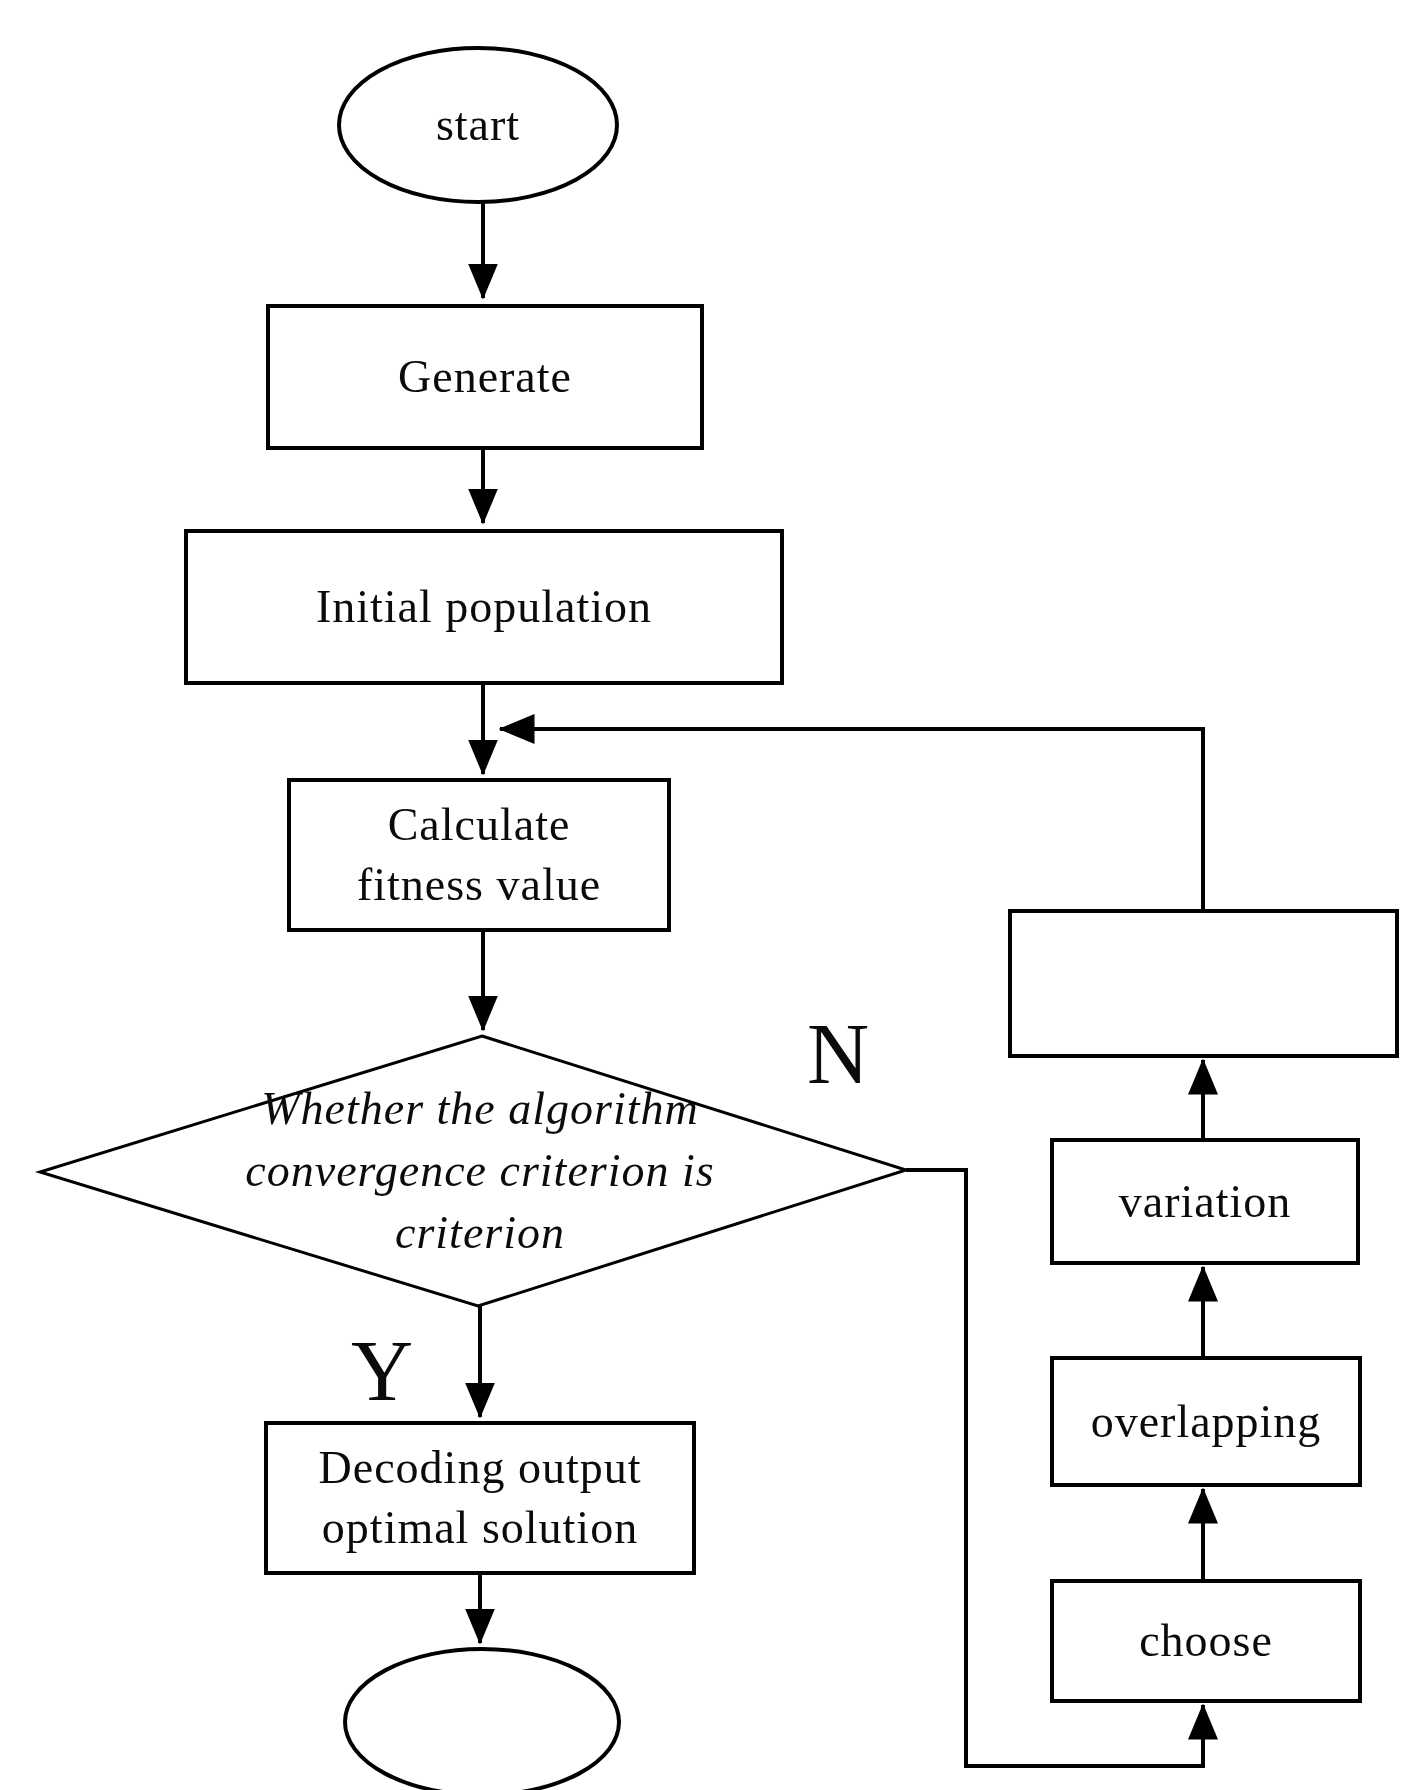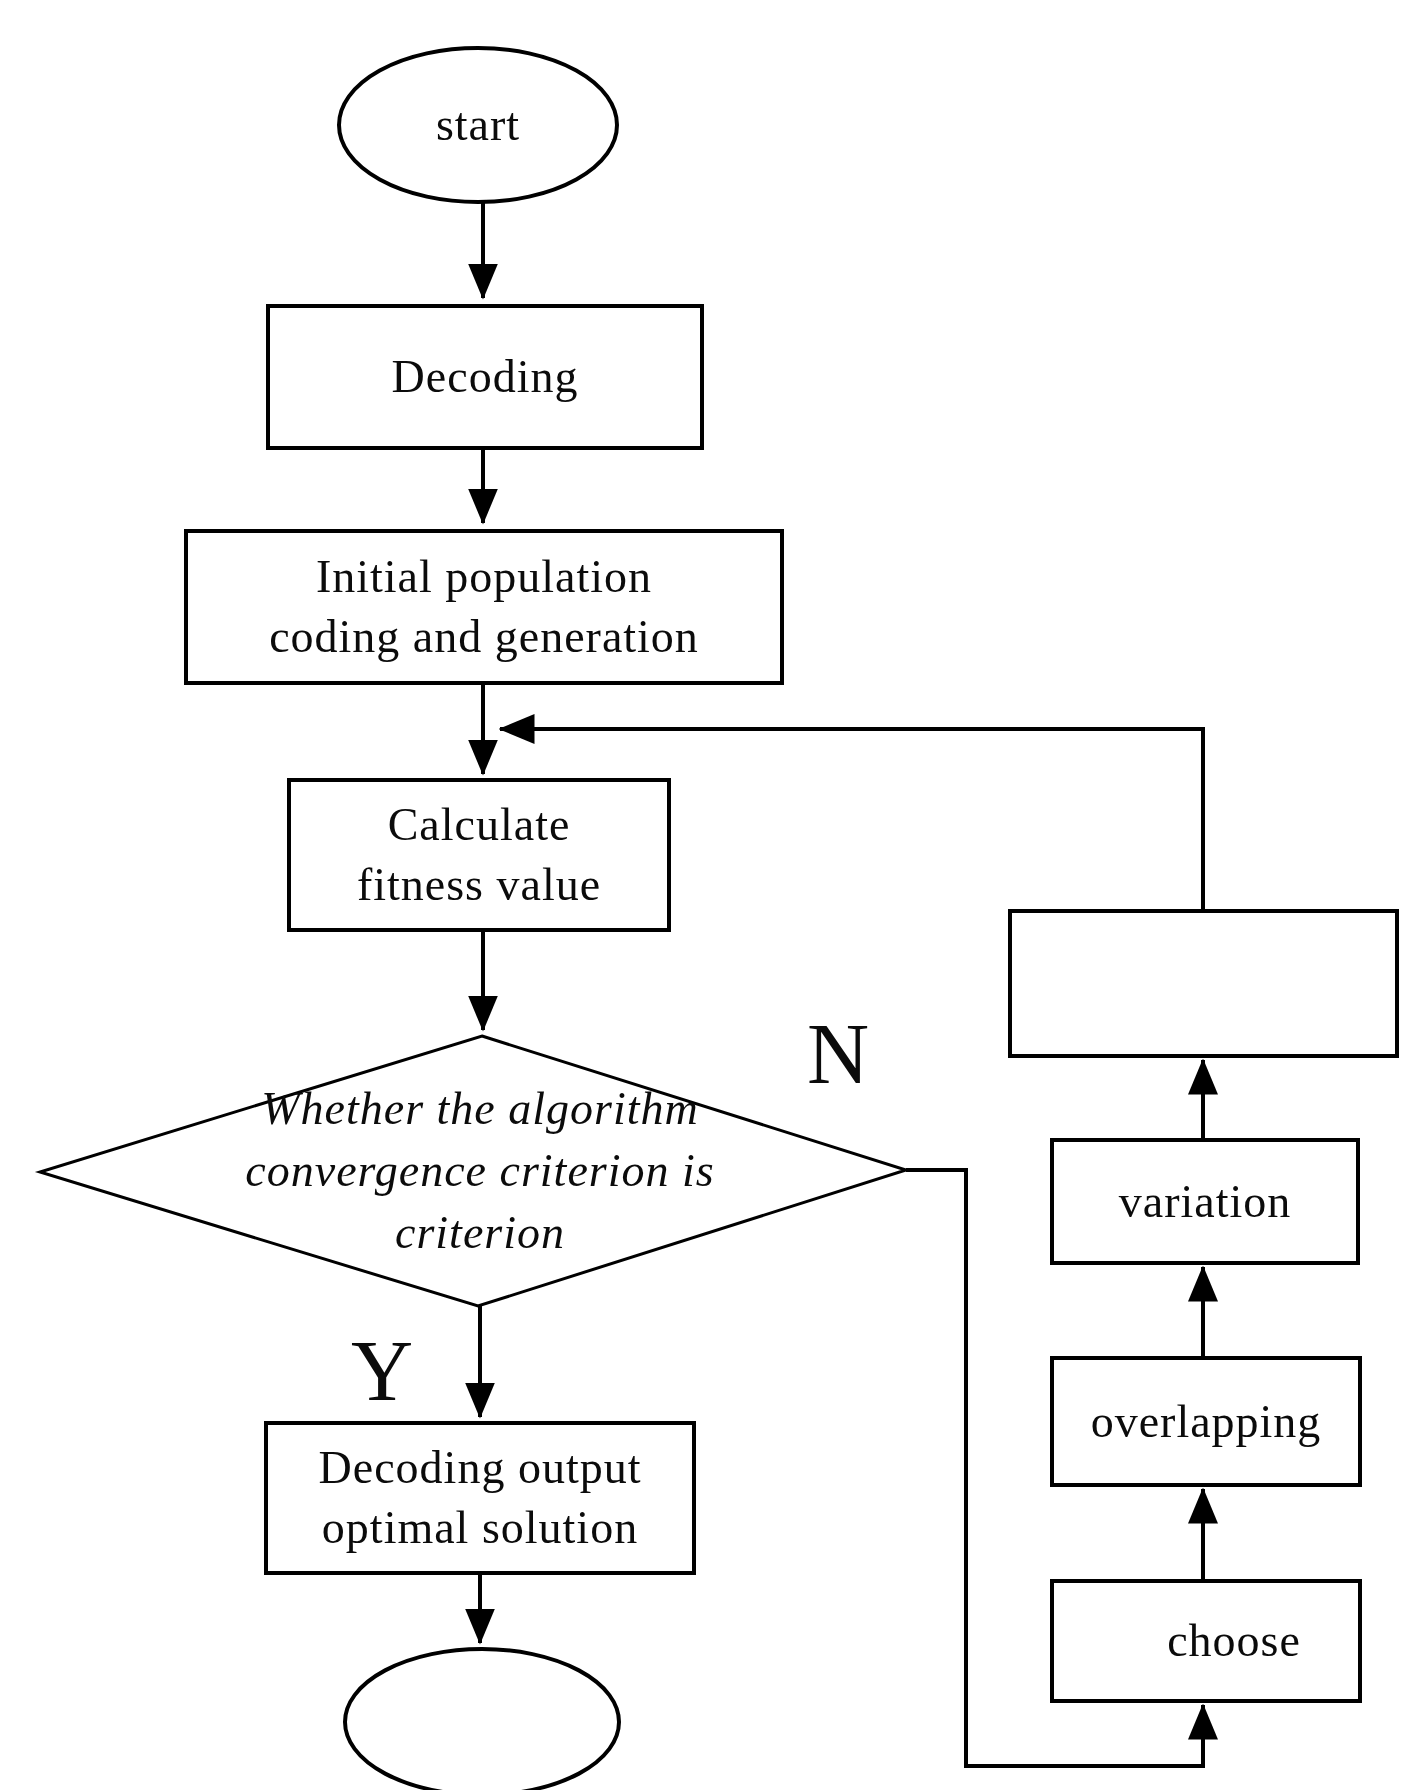--- a/index.html
+++ b/index.html
@@ -55,26 +55,25 @@
     <rect class="shape" x="1052" y="1108" width="306" height="123"></rect>
     <rect class="shape" x="1052" y="1326" width="308" height="127"></rect>
     <rect class="shape" x="1052" y="1549" width="308" height="120"></rect>
   </svg>
 
   <div class="label" style="left:339px;top:16px;width:278px;height:154px">
     <div>start</div>
   </div>
 
   <div class="label" style="left:268px;top:274px;width:434px;height:142px">
-    <div>Decoding</div>
+    <div>Generate</div>
   </div>
 
   <div class="label" style="left:186px;top:499px;width:596px;height:152px">
     <div>Initial population</div>
-    <div>coding and generation</div>
   </div>
 
   <div class="label" style="left:289px;top:748px;width:380px;height:150px">
     <div>Calculate</div>
     <div>fitness value</div>
   </div>
 
   <div class="label small-lh" style="left:100px;top:1046px;width:760px;height:186px">
     <div>Whether the algorithm</div>
     <div>convergence criterion is</div>
@@ -89,20 +88,20 @@
 
 
   <div class="label" style="left:1052px;top:1108px;width:306px;height:123px">
     <div>variation</div>
   </div>
 
   <div class="label" style="left:1052px;top:1326px;width:308px;height:127px">
     <div>overlapping</div>
   </div>
 
-  <div class="label" style="left:1080px;top:1549px;width:308px;height:120px">
+  <div class="label" style="left:1052px;top:1549px;width:308px;height:120px">
     <div>choose</div>
   </div>
 
   <div class="branch" style="left:788px;top:977px;width:100px;height:90px">N</div>
   <div class="branch" style="left:332px;top:1294px;width:100px;height:90px">Y</div>
 
 </div>
 
 </body></html>

